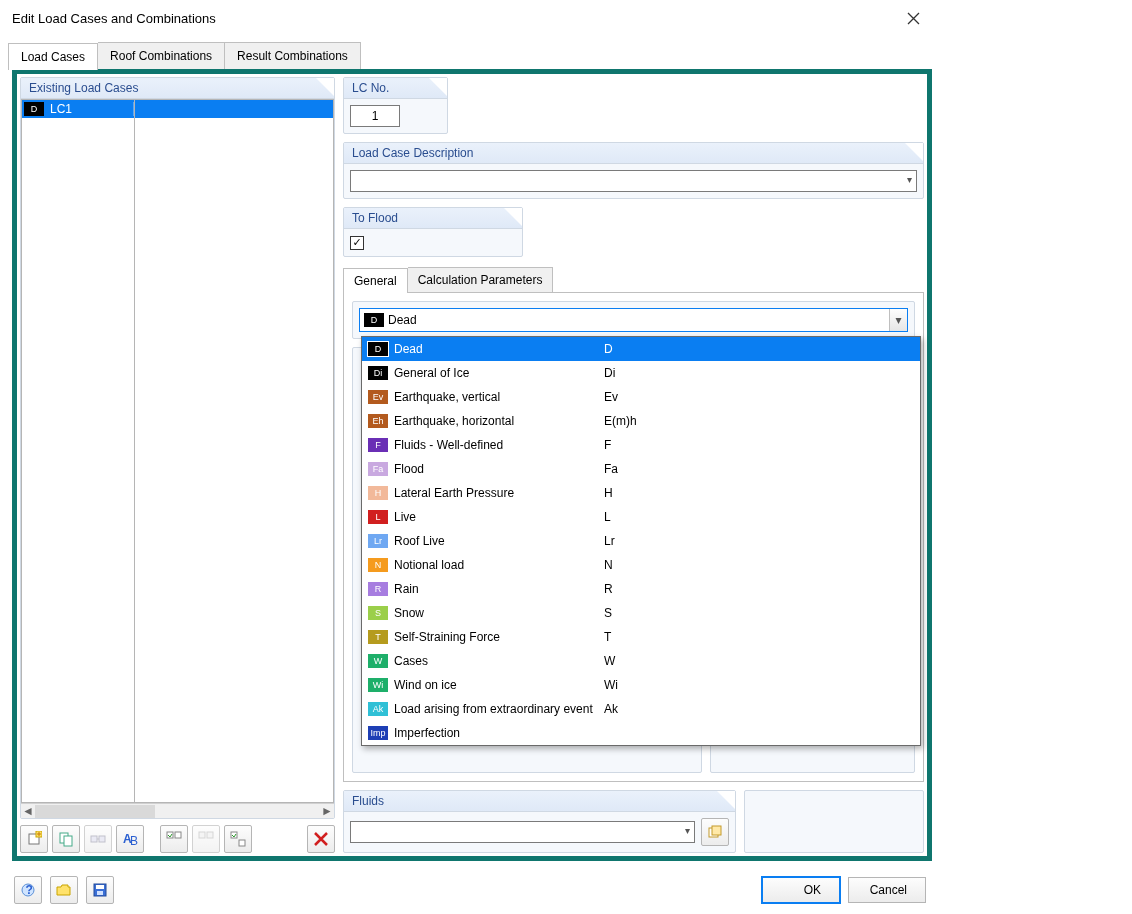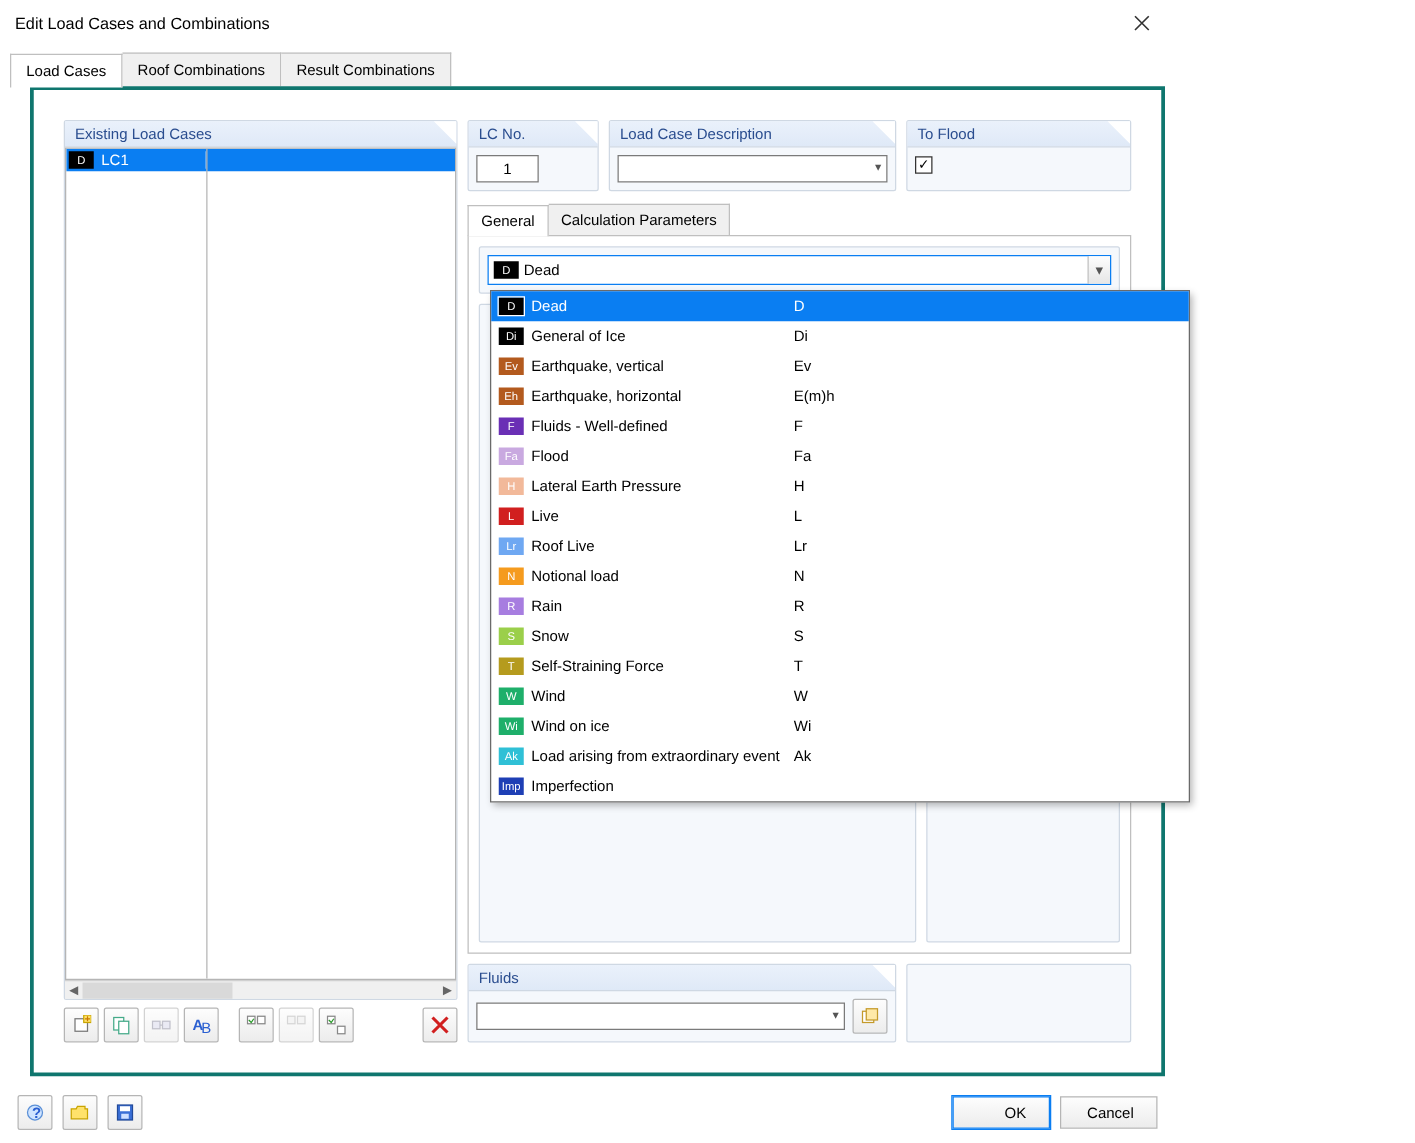--- a/index.html
+++ b/index.html
@@ -7,21 +7,21 @@
   .window { width: 940px; height: 914px; position: relative; background: #fff; }
 
   .titlebar { display: flex; align-items: center; height: 36px; padding: 0 12px; }
   .titlebar .title { font-size: 13px; }
   .titlebar .close { margin-left: auto; width: 30px; height: 30px; display: flex; align-items: center; justify-content: center; cursor: pointer; }
 
   .main-tabs { display: flex; padding: 0 8px; margin-top: 6px; }
   .main-tabs .tab { padding: 6px 12px; border: 1px solid #bfbfbf; background: #f0f0f0; margin-right: 0; position: relative; cursor: pointer; border-bottom: none; }
   .main-tabs .tab + .tab { border-left: none; }
   .main-tabs .tab.active { background: #fff; z-index: 2; border-bottom: none; top: 1px; }
-  .tab-panel { border: 3px solid #0f766e; margin: 0 8px 8px 24px; padding: 24px; height: 792px; position: relative; }
+  .tab-panel { border: 5px solid #0f766e; margin: 0 8px 8px 12px; padding: 3px; height: 792px; position: relative; }
 
   .columns { display: flex; gap: 8px; height: 100%; }
   .left-col { width: 315px; display: flex; flex-direction: column; }
   .right-col { flex: 1; display: flex; flex-direction: column; position: relative; }
 
   .group { border: 1px solid #cfd8e3; background: #f5f8fc; border-radius: 2px; }
   .group-header { background: linear-gradient(#eaf1fb,#dfe9f7); color: #2a4d8f; padding: 3px 8px; font-size: 12px; border-bottom: 1px solid #cfd8e3; position: relative; }
   .group-header .corner { position: absolute; right: 0; top: 0; width: 0; height: 0; border-left: 18px solid transparent; border-top: 18px solid #fff; }
   .group-body { padding: 6px; }
 
@@ -35,21 +35,21 @@
   .list-scroll .thumb { width: 120px; height: 13px; background: #d9d9d9; margin-left: 14px; }
   .list-scroll .arrow { position: absolute; width: 14px; height: 14px; display:flex; align-items:center; justify-content:center; color:#666; }
   .list-scroll .arrow.left { left: 0; }
   .list-scroll .arrow.right { right: 0; }
 
   .toolbar-row { display: flex; gap: 4px; margin-top: 6px; align-items: center; }
   .tbtn { width: 28px; height: 28px; border: 1px solid #b5b5b5; background: linear-gradient(#fdfdfd,#ececec); display:flex; align-items:center; justify-content:center; cursor: pointer; border-radius: 2px; }
   .tbtn.disabled { opacity: 0.6; cursor: default; }
   .toolbar-row .spacer { flex: 1; }
 
-  .top-row { display: flex; gap: 8px; }
+  .top-row { display: flex; gap: 8px; flex-direction: column; }
   .lcno-group { width: 105px; }
   .lcno-group input { width: 50px; text-align: center; border: 1px solid #7a7a7a; padding: 3px; }
   .desc-group { flex: 1; }
   .desc-group .combo, .comment-group .combo { width: 100%; height: 22px; border: 1px solid #7a7a7a; background:#fff; position: relative; }
   .combo .chev { position:absolute; right:4px; top:3px; color:#555; font-size:10px; }
   .solve-group { width: 180px; }
   .solve-group .chk { width:14px; height:14px; border:1px solid #333; background:#fff; display:inline-flex; align-items:center; justify-content:center; font-size:11px; }
 
   .sub-tabs { display: flex; margin-top: 10px; }
   .sub-tabs .stab { padding: 5px 10px; border: 1px solid #bfbfbf; background: #f0f0f0; cursor: pointer; border-bottom: none; }
@@ -289,21 +289,21 @@
                     <span class="name">Snow</span>
                     <span>S</span>
                   </div>
                   <div class="dd-row">
                     <span class="tag" style="background: rgb(181, 155, 30);">T</span>
                     <span class="name">Self-Straining Force</span>
                     <span>T</span>
                   </div>
                   <div class="dd-row">
                     <span class="tag" style="background: rgb(30, 175, 106);">W</span>
-                    <span class="name">Wind</span>
+                    <span class="name">Cases</span>
                     <span>W</span>
                   </div>
                   <div class="dd-row">
                     <span class="tag" style="background: rgb(30, 175, 106);">Wi</span>
                     <span class="name">Wind on ice</span>
                     <span>Wi</span>
                   </div>
                   <div class="dd-row">
                     <span class="tag" style="background: rgb(47, 192, 214);">Ak</span>
                     <span class="name">Load arising from extraordinary event</span>

